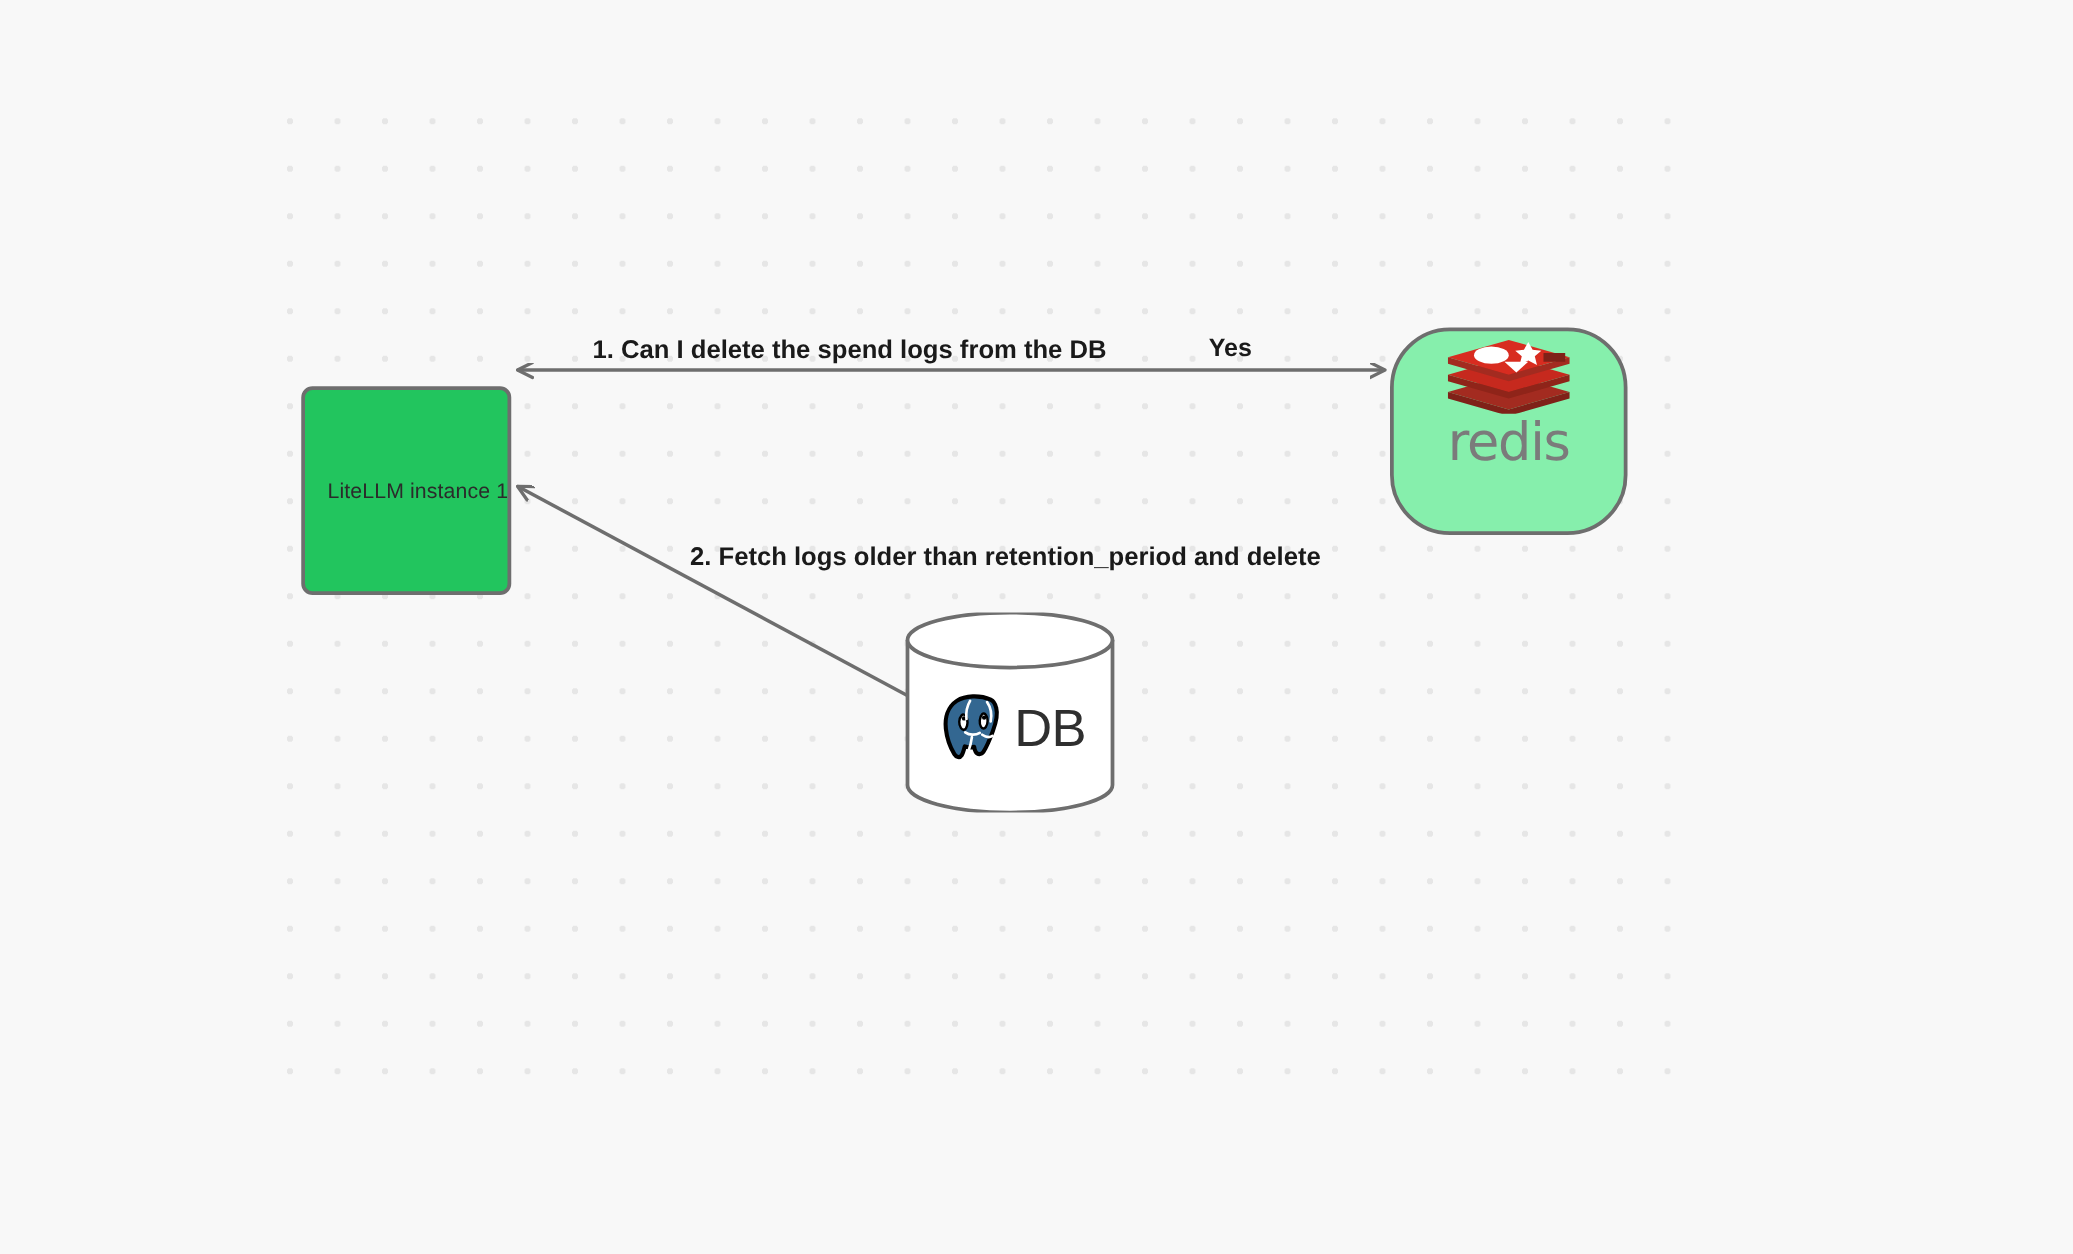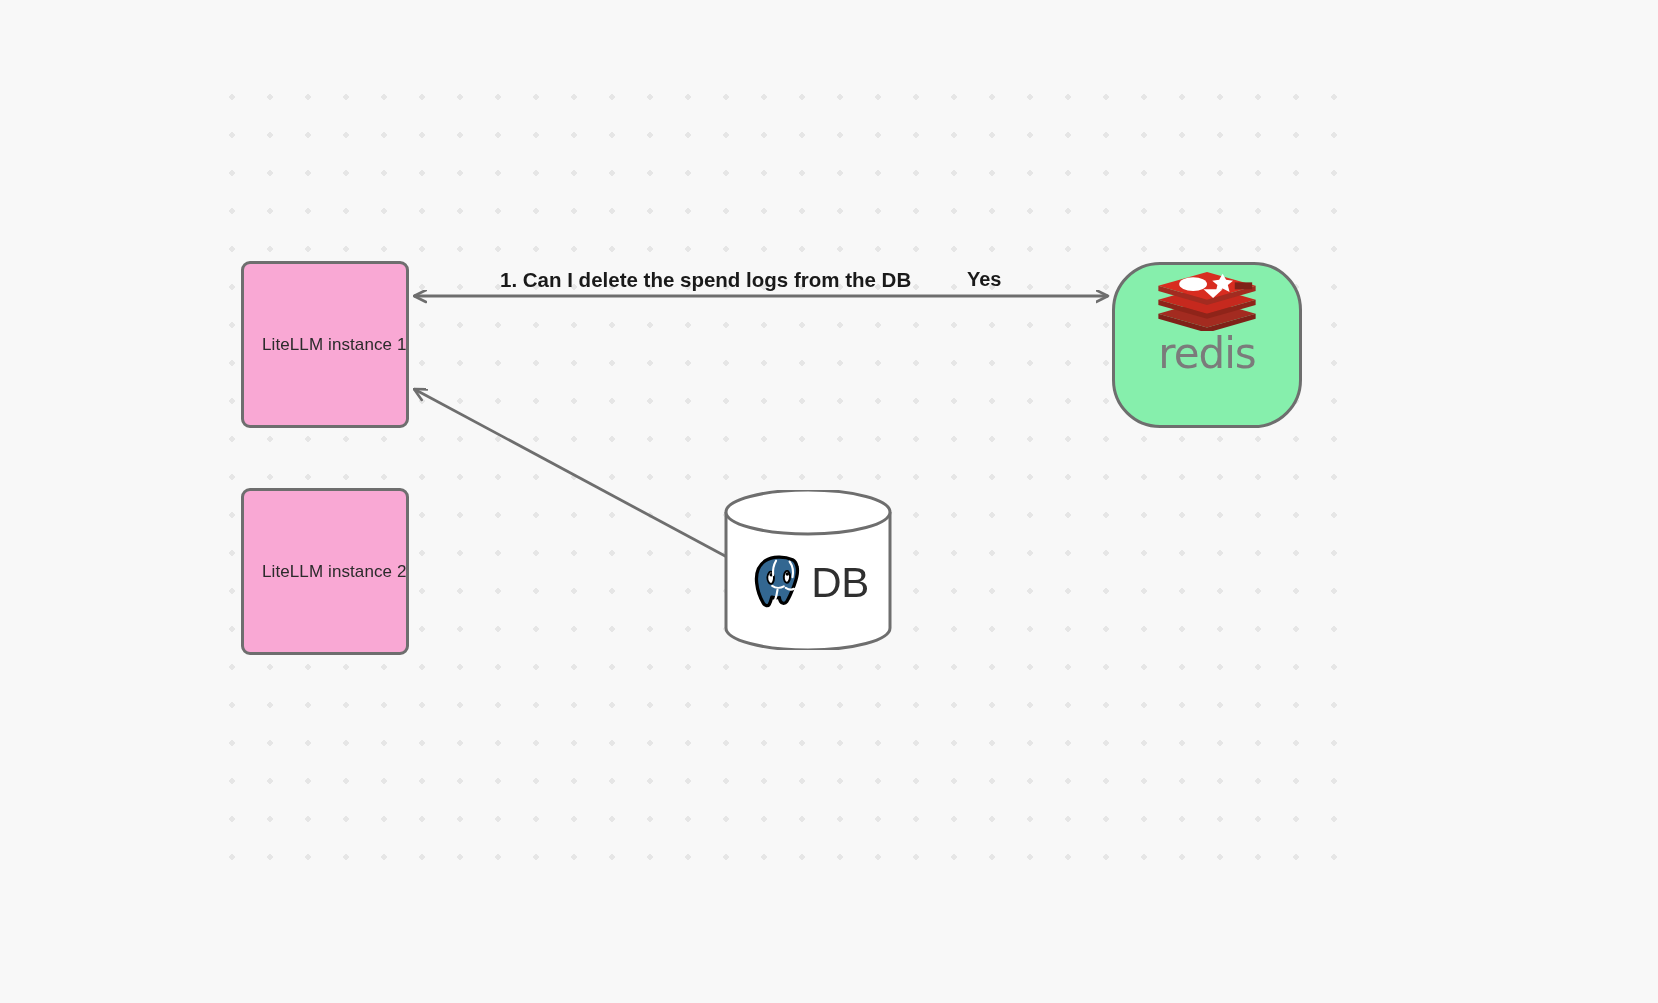--- a/index.html
+++ b/index.html
@@ -27,27 +27,28 @@
     width: 1150px;
     height: 820px;
     background-image: radial-gradient(#e6e6e6 2.6px, transparent 2.7px);
     background-size: 38px 38px;
     background-position: 8px 8px;
     pointer-events: none;
   }
   
   .node-box {
     position: absolute;
-    background: #f9a8d4;
+    background: #22c55e;
     border: 3px solid #6e6e6e;
     border-radius: 9px;
     box-sizing: border-box;
     display: flex;
     align-items: center;
     justify-content: flex-start;
+    margin-top: 48px;
   }
   .node-box .node-label {
     font-size: 17px;
     color: #2b2b2b;
     font-family: "Liberation Sans", sans-serif;
     padding-left: 18px;
     letter-spacing: 0.1px;
     white-space: nowrap;
   }
   #box-litellm-1 { left: 241px; top: 261px; width: 168px; height: 167px; }
@@ -111,21 +112,21 @@
   }
 
   
   .edge-label {
     position: absolute;
     font-family: "Liberation Sans", sans-serif;
     font-weight: bold;
     color: #1a1a1a;
     white-space: nowrap;
   }
-  #label-step-1 { left: 500px; top: 268px; font-size: 20.5px; }
+  #label-step-1 { left: 474px; top: 268px; font-size: 20.5px; }
   #label-yes   { left: 967px; top: 268px; font-size: 20px; }
   #label-step-2 { left: 552px; top: 434px; font-size: 20.5px; }
 
   #edges {
     position: absolute;
     left: 0; top: 0;
     width: 1658px;
     height: 1003px;
     pointer-events: none;
   }
@@ -155,23 +156,20 @@
       DB (diagonal) --&gt;
     <g>
       <line x1="414" y1="389" x2="740" y2="564" stroke="#6e6e6e" stroke-width="2.8" marker-start="url(#arrow-left)" marker-end="url(#arrow-right)"></line>
     </g>
   </svg>
 
   <div class="node-box" id="box-litellm-1">
     <span class="node-label">LiteLLM instance 1</span>
   </div>
 
-  <div class="node-box" id="box-litellm-2">
-    <span class="node-label">LiteLLM instance 2</span>
-  </div>
 
 
   <div id="node-redis">
     <svg id="redis-mark" viewBox="0 0 120 76" xmlns="http://www.w3.org/2000/svg">
 
       <path d="M4 56 L60 40 L116 56 L60 72 Z" fill="#a32b20"></path>
       <path d="M4 56 L4 62 L60 78 L116 62 L116 56 L60 72 Z" fill="#7f2118"></path>
 
       <path d="M4 40 L60 24 L116 40 L60 56 Z" fill="#c6291e"></path>
       <path d="M4 40 L4 46 L60 62 L116 46 L116 40 L60 56 Z" fill="#8f2419"></path>
@@ -214,14 +212,15 @@
         </g>
       </svg>
       <div id="db-text">DB</div>
     </div>
   </div>
 
   <div class="edge-label" id="label-step-1">1.  Can I delete the spend logs from the DB</div>
 
   <div class="edge-label" id="label-yes">Yes</div>
 
+  <div class="edge-label" id="label-step-2">2.  Fetch logs older than retention_period and delete</div>
 
 </div>
 
 </body></html>

